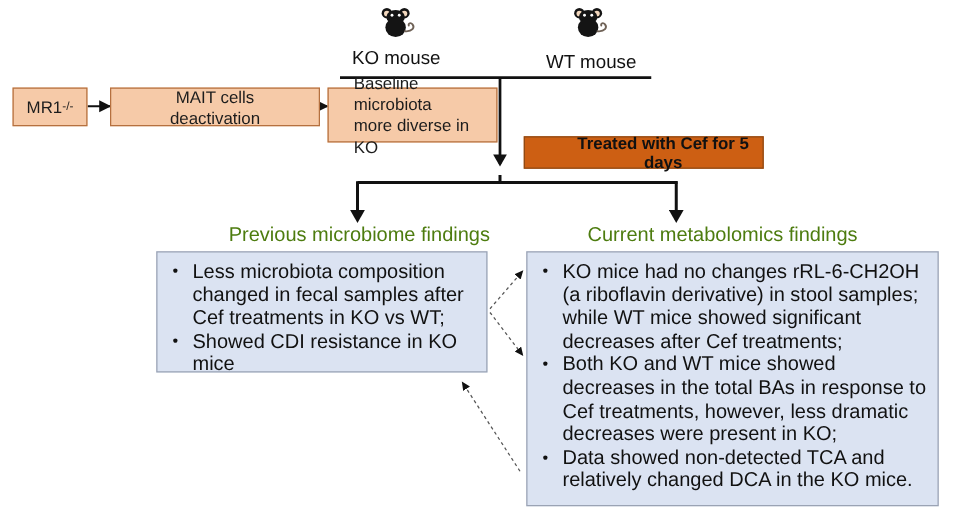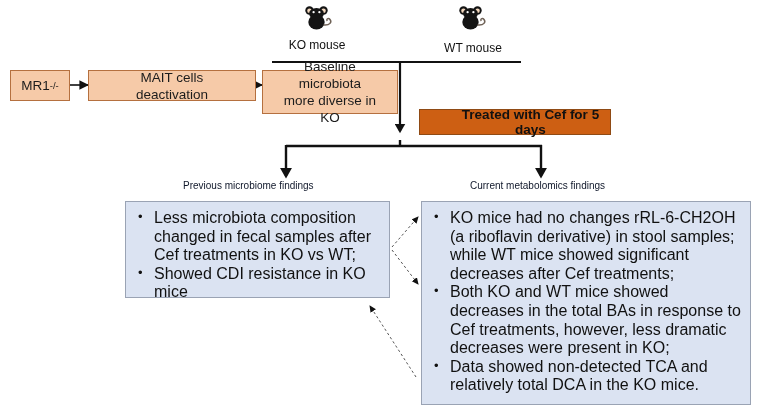--- a/index.html
+++ b/index.html
@@ -30,21 +30,21 @@
     font-size: 13.5px;
     line-height: 17px;
     display: flex;
     align-items: center;
     justify-content: center;
     text-align: center;
     padding: 2px 20px;
   }
   .peach-box .two-line {
     display: block;
-    text-align: center;
+    text-align: left;
     width: 100%;
   }
 
   
   .orange-box {
     background: #cd5f13;
     border: 1px solid #8f4a14;
     color: #111111;
     font-size: 13.5px;
     font-weight: bold;
@@ -78,26 +78,26 @@
     content: "\2022";
     position: absolute;
     left: 6px;
     top: -1px;
     font-size: 13px;
     color: #111;
   }
 
   
   .caption {
-    font-size: 10px;
-    color: #0f172a;
+    font-size: 16px;
+    color: #4d7c0f;
     white-space: nowrap;
   }
   .mouse-label {
-    font-size: 12px;
+    font-size: 15px;
     color: #111111;
     white-space: nowrap;
     text-align: center;
   }
 
   svg.overlay {
     position: absolute;
     left: 0;
     top: 0;
     width: 762px;
@@ -220,17 +220,17 @@
       <li>Showed CDI resistance in KO mice</li>
     </ul>
   </div>
 
   <div class="abs caption" style="left:470px; top:180px;">Current metabolomics findings</div>
 
   <div class="abs blue-box" style="left:421px; top:201px; width:330px; height:204px;">
     <ul>
       <li>KO mice had no changes rRL-6-CH2OH (a riboflavin derivative) in stool samples; while WT mice showed significant decreases after Cef treatments;</li>
       <li>Both KO and WT mice showed decreases in the total BAs in response to Cef treatments, however, less dramatic decreases were present in KO;</li>
-      <li>Data showed non-detected TCA and relatively total DCA in the KO mice.</li>
+      <li>Data showed non-detected TCA and relatively changed DCA in the KO mice.</li>
     </ul>
   </div>
 
 </div>
 
 </body></html>

